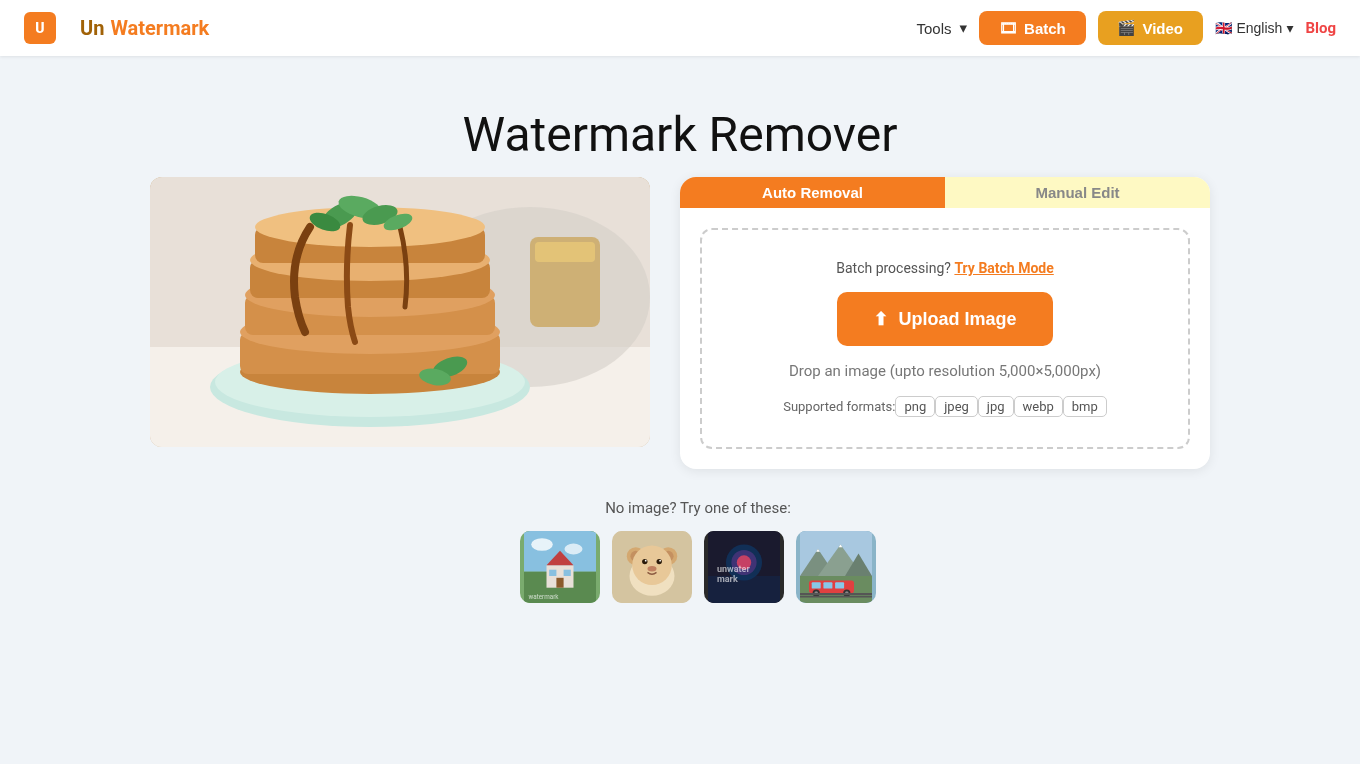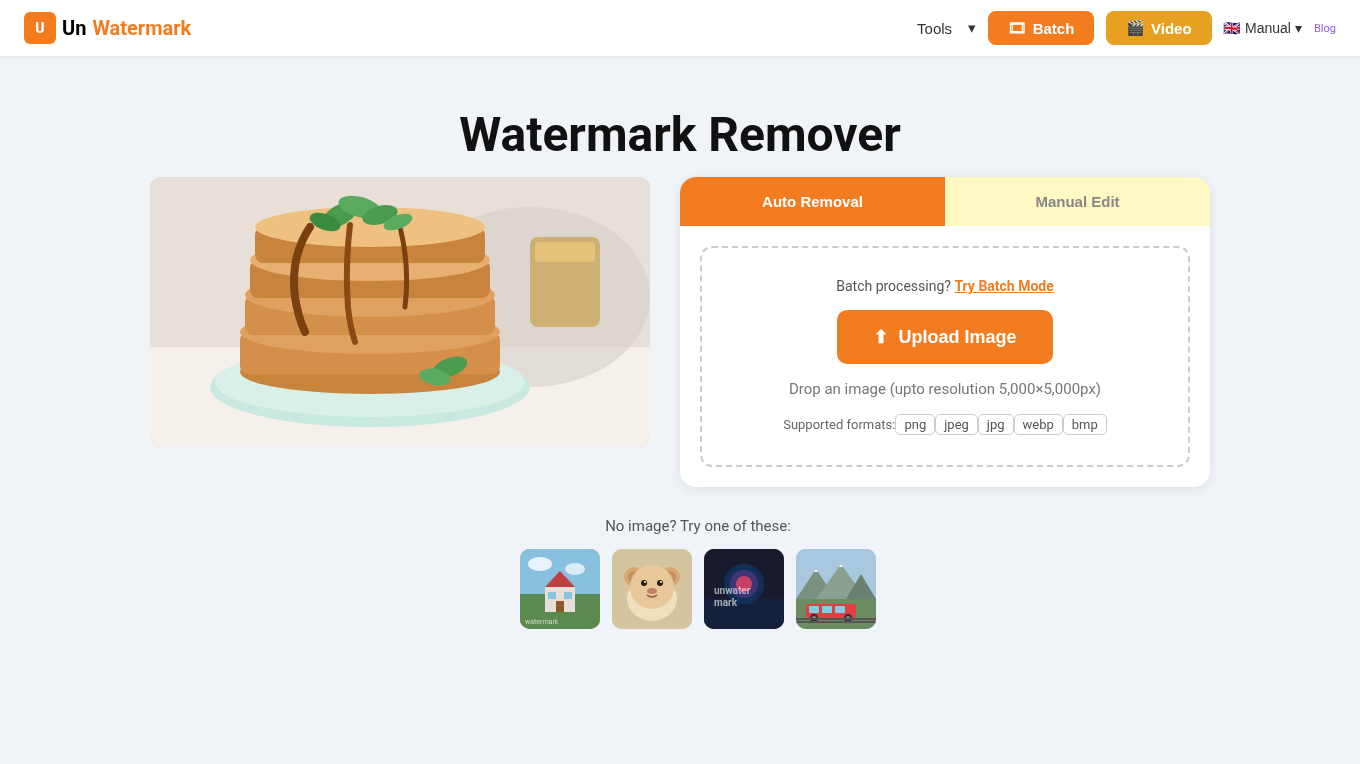--- a/index.html
+++ b/index.html
@@ -34,39 +34,39 @@
       height: 32px;
       background: #f47c20;
       border-radius: 6px;
       display: flex;
       align-items: center;
       justify-content: center;
       color: #fff;
       font-size: 14px;
       font-weight: 800;
     }
-    .logo-text-un { color: #000000; }
+    .logo-text-un { color: #a16207; margin-left: 18px; }
     .logo-text-wm { color: #f47c20; }
 
     .nav-right {
       margin-left: auto;
       display: flex;
       align-items: center;
       gap: 12px;
     }
     .tools-btn {
       background: none;
       border: none;
       font-size: 15px;
       font-weight: 500;
       color: #333;
       cursor: pointer;
       display: flex;
       align-items: center;
-      gap: 16px;
+      gap: 8px;
     }
     .batch-btn {
       background: #f47c20;
       color: #fff;
       border: none;
       border-radius: 8px;
       padding: 8px 20px;
       font-size: 15px;
       font-weight: 600;
       cursor: pointer;
@@ -91,36 +91,36 @@
       background: none;
       border: none;
       font-size: 14px;
       color: #333;
       cursor: pointer;
       display: flex;
       align-items: center;
       gap: 4px;
     }
     .blog-link {
-      font-size: 11px;
-      color: #8b5cf6;
+      font-size: 15px;
+      color: #ef4444;
       text-decoration: none;
-      font-weight: 400;
+      font-weight: 700;
     }
 
     
     .main {
       display: flex;
       flex-direction: column;
       align-items: center;
       padding: 50px 20px 40px;
     }
     .hero-title {
       font-size: 48px;
-      font-weight: 700;
+      font-weight: 400;
       color: #111;
       text-align: center;
       margin-bottom: 14px;
     }
     .hero-sub {
       font-size: 17px;
       color: #555;
       text-align: center;
       margin-bottom: 40px;
     }
@@ -152,21 +152,21 @@
       background: #fff;
       border-radius: 16px;
       overflow: hidden;
       box-shadow: 0 2px 12px rgba(0,0,0,0.08);
     }
     .tab-row {
       display: flex;
     }
     .tab {
       flex: 1;
-      padding: 16px;
+      padding: 7px;
       text-align: center;
       font-size: 15px;
       font-weight: 600;
       cursor: pointer;
       border: none;
       background: none;
     }
     .tab.active {
       background: #f47c20;
       color: #fff;
@@ -243,21 +243,21 @@
     .sample-label {
       font-size: 15px;
       color: #555;
     }
     .sample-row {
       display: flex;
       gap: 12px;
     }
     .sample-thumb {
       width: 80px;
-      height: 80px;
+      height: 72px;
       border-radius: 10px;
       overflow: hidden;
       cursor: pointer;
       background: #aaa;
     }
     .sample-thumb svg {
       width: 100%;
       height: 100%;
     }
 
@@ -288,21 +288,21 @@
       <span>Batch</span>
     </button>
 
     <button class="video-btn">
       <span>🎬</span>
       <span>Video</span>
     </button>
 
     <button class="lang-btn">
       <span>🇬🇧</span>
-      <span>Manual</span>
+      <span>English</span>
       <span>▾</span>
     </button>
 
     <a href="#" class="blog-link">Blog</a>
   </div>
 </nav>
 
 <main class="main">
   <h1 class="hero-title">Watermark Remover</h1>
 

